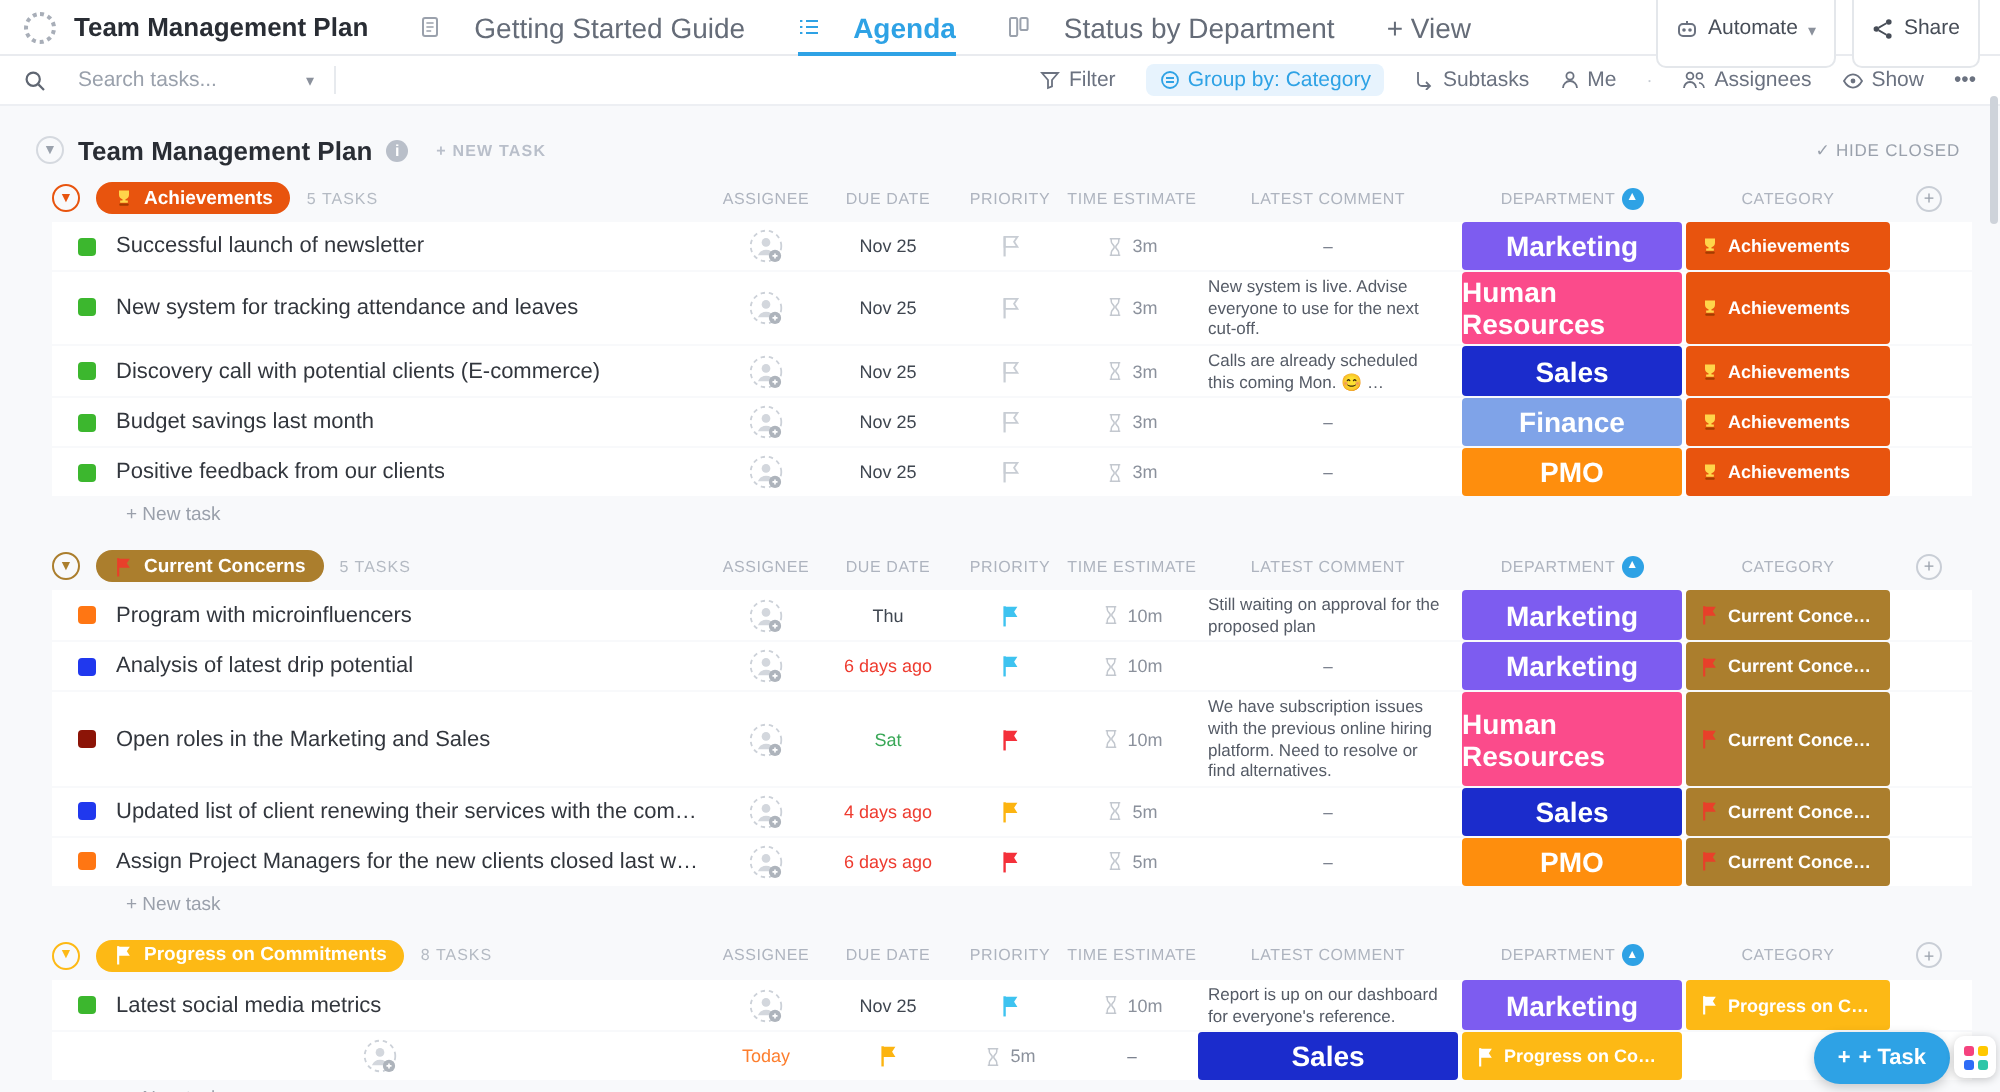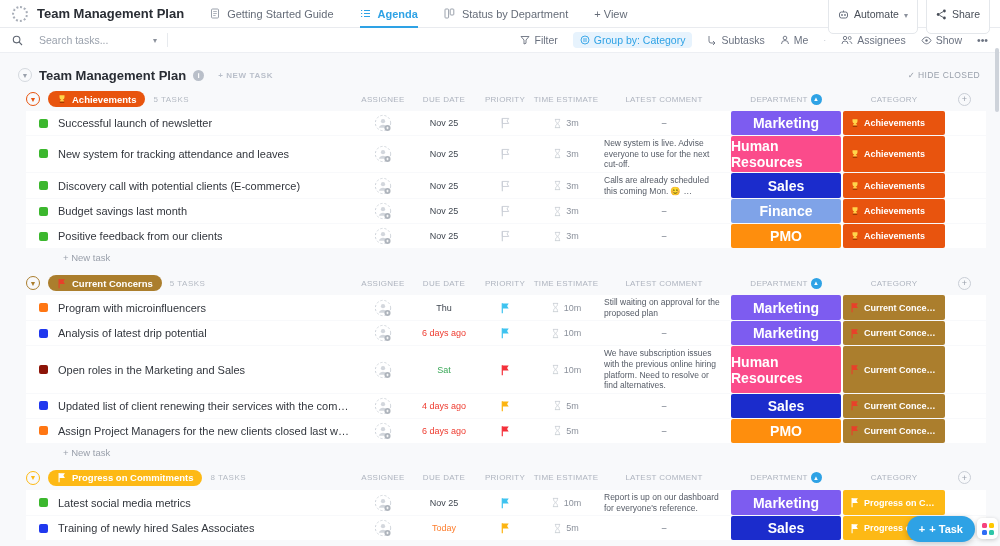--- a/index.html
+++ b/index.html
@@ -5,21 +5,21 @@
   * { margin:0; padding:0; box-sizing:border-box; }
   html,body { width:1000px; height:546px; overflow:hidden; background:#f8f9fb;
     font-family:"Liberation Sans", sans-serif; color:#32363d; position:relative; }
 
   
   .topbar { height:28px; background:#fff; border-bottom:1px solid #e9ebef;
     display:flex; align-items:center; padding:0 10px; }
   .logo { width:16px; height:16px; border-radius:50%; border:2px dotted #a8aeb8; margin-left:2px; }
   .doc-title { font-size:13px; font-weight:bold; color:#292d34; margin:0 26px 0 9px; white-space:nowrap; }
   .tabs { display:flex; align-items:stretch; height:28px; gap:26px; }
-  .tab { display:flex; align-items:center; gap:7px; font-size:11px; color:#656c78;
+  .tab { display:flex; align-items:center; gap:17px; font-size:14px; color:#656c78;
     cursor:pointer; border-bottom:2px solid transparent; padding-top:2px; white-space:nowrap; }
   .tab.active { color:#2ea2e5; border-bottom-color:#2ea2e5; font-weight:bold; }
   .tab .ticon { display:flex; align-items:center; }
   .topbar-right { margin-left:auto; display:flex; align-items:center; gap:8px; }
   .btn { display:flex; align-items:flex-end; gap:5px; border:1px solid #e4e7eb; border-radius:5px;
     background:#fff; padding:13px 9px; font-size:10.5px; color:#474d57; cursor:pointer; white-space:nowrap; }
   .chev { font-size:8px; color:#8b919c; }
 
   
   .toolbar { height:25px; background:#fff; border-bottom:1px solid #edeff3;
@@ -897,24 +897,20 @@
             <svg width="10" height="11" viewBox="0 0 12 13">
               <path d="M2.5 1.2v11" stroke="#ffffff" stroke-width="1.3"></path>
               <path d="M2.5 1.5h7L7.7 4.2 9.5 7h-7z" fill="#ffffff"></path>
             </svg>
           </span>
           <span class="lbl">Progress on Commitments</span>
         </div>
         <div></div>
       </div>
       <div class="grid-row task-row">
-        <div class="name-cell">
-          <span class="status-sq" style="background: rgb(32, 56, 238);"></span>
-          <span class="task-name">Training of newly hired Sales Associates</span>
-        </div>
         <div class="cell-c">
           <span>
             <svg width="18" height="18" viewBox="0 0 20 20">
               <circle cx="10" cy="10" r="8.5" fill="none" stroke="#ccd1d8" stroke-dasharray="2.4 2.2"></circle>
               <circle cx="10" cy="8" r="2.4" fill="#d3d7dd"></circle>
               <path d="M5.5 15.2a4.8 4.8 0 0 1 9 0" fill="#d3d7dd"></path>
               <circle cx="15" cy="15.5" r="3.4" fill="#aeb4bc"></circle>
               <path d="M13.6 15.5h2.8M15 14.1v2.8" stroke="#fff" stroke-width=".9"></path>
             </svg>
           </span>

